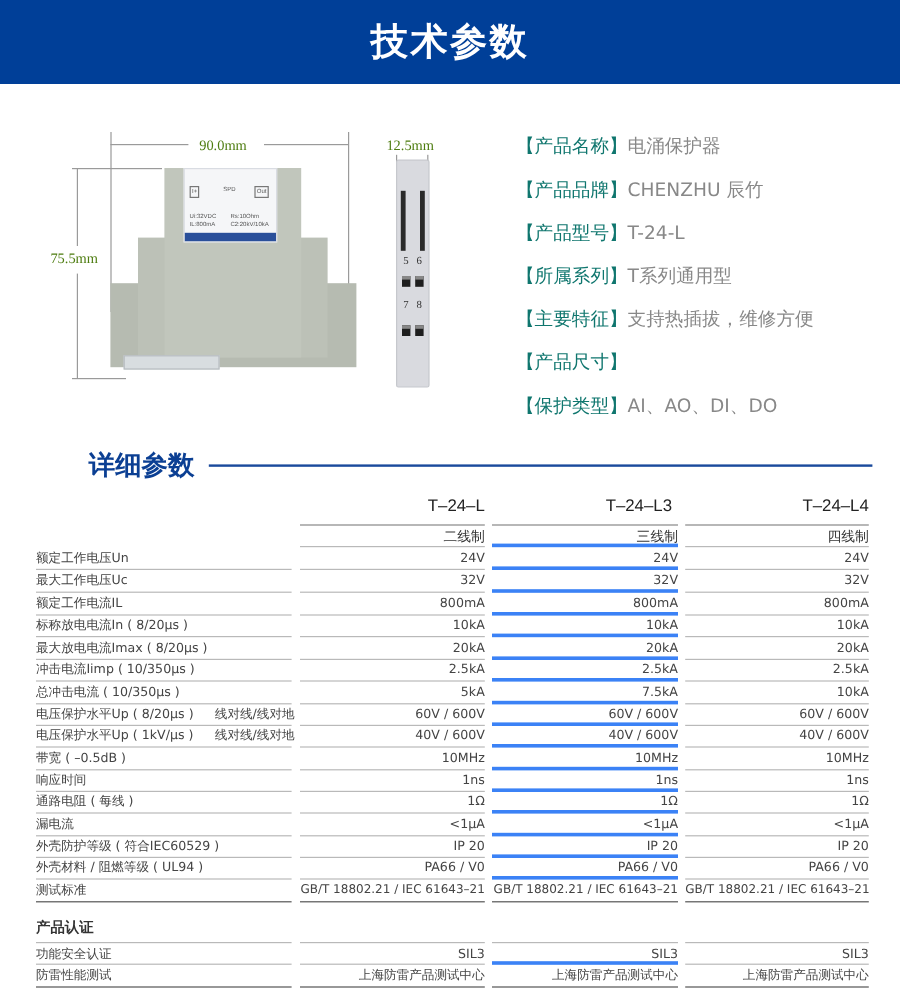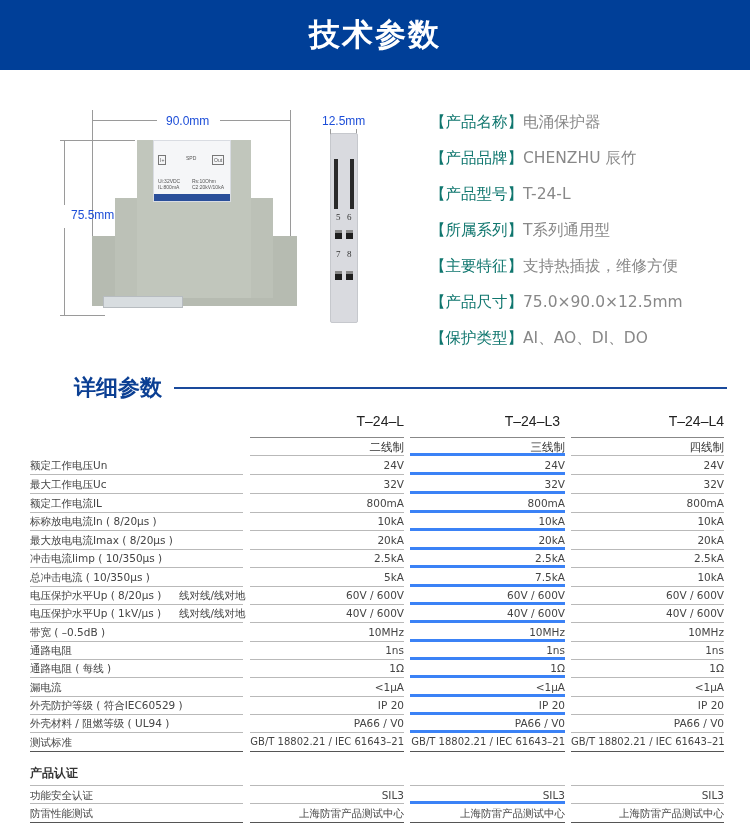--- a/index.html
+++ b/index.html
@@ -1,21 +1,21 @@
 <!DOCTYPE html>
 <html><head>
 <meta charset="utf-8">
 <style>
   * { box-sizing: border-box; margin: 0; padding: 0; }
   html, body { width: 750px; height: 839px; background: #ffffff; overflow: hidden; }
   body { font-family: "DejaVu Sans", "Liberation Sans", sans-serif; color: #333; position: relative; }
 
   .banner { position: absolute; left: 0; top: 0; width: 750px; height: 70px; background: #003f98; display: flex; align-items: center; justify-content: center; }
   .banner-title { color: #ffffff; font-size: 31px; font-weight: bold; letter-spacing: 2px; }
-  .dim { position: absolute; font-family: Liberation Sans, sans-serif; font-size: 12px; color: #1d4ed8; }
+  .dim { position: absolute; font-family: Liberation Serif, serif; font-size: 12px; color: #4d7c0f; }
   .dline { position: absolute; background: #9a9a9a; }
   .label-plate { position: absolute; left: 153px; top: 140px; width: 78px; height: 62px; background: #f5f6f8; border: 1px solid #d9dce2; }
   .label-plate .band { position: absolute; left: 0; bottom: 0; width: 100%; height: 7px; background: #2a4f9a; }
   .label-plate .txt { position: absolute; font-family: "Liberation Sans", sans-serif; font-size: 5px; color: #555; }
   .rail { position: absolute; left: 103px; top: 296px; width: 80px; height: 12px; background: #d8dde0; border: 1px solid #b7bcc0; }
 
   .side { position: absolute; left: 330px; top: 133px; width: 28px; height: 190px; background: #d9dadf; border: 1px solid #c6c8cd; border-radius: 2px; }
   .side .slot { position: absolute; width: 4px; background: #2a2a2a; }
   .side .num { position: absolute; font-family: "Liberation Serif", serif; font-size: 9px; color: #333; }
   .side .term { position: absolute; width: 7px; height: 9px; background: #1e1e1e; border-top: 3px solid #888; }
@@ -58,21 +58,21 @@
   <div class="dline" style="left:92px;top:110px;width:1px;height:150px;"></div>
   <div class="dline" style="left:290px;top:110px;width:1px;height:135px;"></div>
   <div class="dline" style="left:92px;top:120px;width:65px;height:1px;"></div>
   <div class="dline" style="left:220px;top:120px;width:70px;height:1px;"></div>
   <div class="dim" style="left:166px;top:114px;">90.0mm</div>
 
   <div class="dline" style="left:60px;top:140px;width:75px;height:1px;"></div>
   <div class="dline" style="left:64px;top:140px;width:1px;height:65px;"></div>
   <div class="dline" style="left:64px;top:228px;width:1px;height:87px;"></div>
   <div class="dline" style="left:60px;top:315px;width:45px;height:1px;"></div>
-  <div class="dim" style="left:42px;top:208px;margin-left:29px;">75.5mm</div>
+  <div class="dim" style="left:42px;top:208px;">75.5mm</div>
 
   <div class="dim" style="left:322px;top:114px;">12.5mm</div>
   <div class="dline" style="left:330px;top:129px;width:1px;height:10px;"></div>
   <div class="dline" style="left:356px;top:129px;width:1px;height:10px;"></div>
 
   <div>
     <div class="part" style="position:absolute;left:92px;top:236px;width:205px;height:70px;background:#b6bbb1;"></div>
     <div class="part" style="position:absolute;left:115px;top:198px;width:158px;height:100px;background:#bcc1b7;"></div>
     <div class="part" style="position:absolute;left:137px;top:140px;width:114px;height:158px;background:#c1c6bc;"></div>
     <div class="rail"></div>
@@ -118,21 +118,20 @@
   <div class="spec-item">
       <span class="k">【所属系列】</span>
       <span class="v">T系列通用型</span>
     </div>
   <div class="spec-item">
       <span class="k">【主要特征】</span>
       <span class="v">支持热插拔，维修方便</span>
     </div>
   <div class="spec-item">
       <span class="k">【产品尺寸】</span>
-      <span class="v">75.0×90.0×12.5mm</span>
     </div>
   <div class="spec-item">
       <span class="k">【保护类型】</span>
       <span class="v">AI、AO、DI、DO</span>
     </div>
 </div>
 
 <div class="sec-head">
   <span class="sec-title">详细参数</span>
   <span class="sec-line"></span>
@@ -204,21 +203,21 @@
   <div class="cell c2">40V / 600V</div>
   <div class="cell c3">40V / 600V</div>
 </div>
 <div class="row" style="top:623px;">
   <div class="cell c0">带宽 ( –0.5dB )</div>
   <div class="cell c1">10MHz</div>
   <div class="cell c2">10MHz</div>
   <div class="cell c3">10MHz</div>
 </div>
 <div class="row" style="top:641px;">
-  <div class="cell c0">通路电阻</div>
+  <div class="cell c0">响应时间</div>
   <div class="cell c1">1ns</div>
   <div class="cell c2">1ns</div>
   <div class="cell c3">1ns</div>
 </div>
 <div class="row" style="top:659px;">
   <div class="cell c0">通路电阻 ( 每线 )</div>
   <div class="cell c1">1Ω</div>
   <div class="cell c2">1Ω</div>
   <div class="cell c3">1Ω</div>
 </div>

